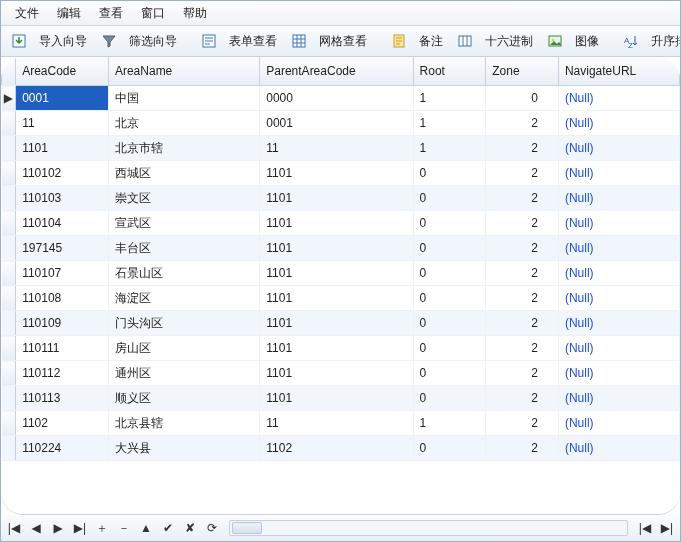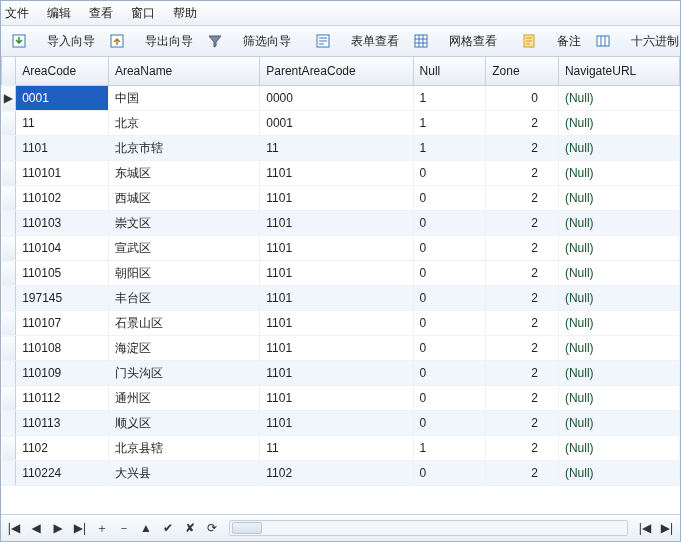--- a/index.html
+++ b/index.html
@@ -1,30 +1,30 @@
 <!DOCTYPE html>
 <html><head>
 <meta charset="utf-8">
 <style>
   html,body{margin:0;padding:0;font-family:"Microsoft YaHei","SimSun",Arial,sans-serif;font-size:12px;color:#222;background:#fff;}
   .window{width:681px;height:542px;border:1px solid #9db0c6;box-sizing:border-box;display:flex;flex-direction:column;overflow:hidden;}
-  .menubar{height:24px;background:linear-gradient(#fdfdfe,#eef2f6);border-bottom:1px solid #ccd6e2;display:flex;align-items:center;padding:0 4px;gap:18px;}
+  .menubar{height:24px;background:linear-gradient(#fdfdfe,#eef2f6);border-bottom:1px solid #ccd6e2;display:flex;align-items:center;padding:0 14px;gap:18px;}
   .menubar span{cursor:default;}
   .toolbar{height:30px;background:linear-gradient(#fafcfe,#e9eff6);border-bottom:1px solid #c5d1df;display:flex;align-items:center;padding:0 6px;gap:6px;overflow:hidden;white-space:nowrap;}
-  .tbtn{display:flex;align-items:center;gap:20px;padding:2px 4px;cursor:default;}
+  .tbtn{display:flex;align-items:center;gap:12px;padding:2px 4px;cursor:default;}
   .ico{width:16px;height:16px;display:inline-flex;align-items:center;justify-content:center;}
   .sep{width:1px;height:20px;background:#c5d1df;margin:0 2px;}
-  .grid-wrap{flex:1;overflow:auto;border-bottom:1px solid #c5d1df;}
+  .grid-wrap{flex:1;overflow:auto;border-bottom:1px solid #c5d1df;border-radius:22px;}
   table{border-collapse:collapse;width:100%;table-layout:fixed;}
   thead th{background:linear-gradient(#fbfcfe,#e8eef5);border:1px solid #c5d1df;border-top:none;text-align:left;font-weight:normal;padding:4px 6px;height:20px;position:sticky;top:0;}
   tbody td{border-right:1px solid #eef2f6;border-bottom:1px solid #eef2f6;padding:3px 6px;height:18px;white-space:nowrap;overflow:hidden;}
   tbody tr.alt td{background:#f0f6fb;}
   .rowhdr{width:14px;min-width:14px;background:linear-gradient(#fbfcfe,#e8eef5);border-right:1px solid #c5d1df;border-bottom:1px solid #eef2f6;text-align:center;padding:0;}
   .rowhdr.sel{color:#333;}
-  .null{color:#14532d;}
+  .null{color:#1d4ed8;}
   td.selcell{background:#1e5fbf !important;color:#fff;}
   td.num{text-align:right;padding-right:20px;}
   .navigator{height:26px;background:linear-gradient(#fafcfe,#e9eff6);display:flex;align-items:center;justify-content:space-between;padding:0 6px;}
   .nav-left,.nav-right{display:flex;align-items:center;gap:8px;}
   .nbtn{width:14px;height:14px;display:inline-flex;align-items:center;justify-content:center;cursor:default;color:#333;}
   .nav-scroll{flex:1;margin:0 10px;height:14px;border:1px solid #c5d1df;background:#f4f7fa;position:relative;border-radius:2px;}
   .nav-thumb{position:absolute;left:2px;top:1px;width:28px;height:10px;background:linear-gradient(#eef2f6,#d7e1ec);border:1px solid #b9c8d9;border-radius:2px;}
   
   .c0{width:14px;} .c1{width:92px;} .c2{width:150px;} .c3{width:152px;} .c4{width:72px;} .c5{width:72px;} .c6{width:120px;}
   svg{display:block;}
@@ -44,29 +44,20 @@
 
   <div class="toolbar" id="toolbar">
       <div class="tbtn">
         <span class="ico">
           <svg width="16" height="16" viewBox="0 0 16 16">
             <rect x="2" y="2" width="12" height="12" fill="#fff" stroke="#3b76b5"></rect>
             <path d="M8 4v5M5 7l3 3 3-3" stroke="#2e8b2e" fill="none" stroke-width="1.5"></path>
           </svg>
         </span>
         <span>导入向导</span>
-      </div>
-      <div class="tbtn">
-        <span class="ico">
-          <svg width="16" height="16" viewBox="0 0 16 16">
-            <rect x="2" y="2" width="12" height="12" fill="#fff" stroke="#3b76b5"></rect>
-            <path d="M8 12V7M5 9l3-3 3 3" stroke="#b07b1e" fill="none" stroke-width="1.5"></path>
-          </svg>
-        </span>
-        <span>导出向导</span>
       </div>
       <div class="tbtn">
         <span class="ico">
           <svg width="16" height="16" viewBox="0 0 16 16">
             <path d="M2 3h12l-5 6v4l-2 1v-5z" fill="#7a8aa0" stroke="#4b5b70"></path>
           </svg>
         </span>
         <span>筛选向导</span>
       </div>
       <div class="sep"></div>
@@ -140,21 +131,21 @@
           <col class="c4">
           <col class="c5">
           <col class="c6">
       </colgroup>
       <thead>
         <tr id="headrow">
           <th class="rowhdr"></th>
         <th>AreaCode</th>
             <th>AreaName</th>
             <th>ParentAreaCode</th>
-            <th>Null</th>
+            <th>Root</th>
             <th>Zone</th>
             <th>NavigateURL</th>
           </tr>
       </thead>
       <tbody id="tbody">
           <tr>
             <td class="rowhdr sel">▶</td>
             <td class="selcell">0001</td>
             <td>中国</td>
             <td>0000</td>
@@ -175,29 +166,20 @@
             <td class="rowhdr"></td>
             <td>1101</td>
             <td>北京市辖</td>
             <td>11</td>
             <td>1</td>
             <td class="num">2</td>
             <td class="null">(Null)</td>
           </tr>
           <tr>
             <td class="rowhdr"></td>
-            <td>110101</td>
-            <td>东城区</td>
-            <td>1101</td>
-            <td>0</td>
-            <td class="num">2</td>
-            <td class="null">(Null)</td>
-          </tr>
-          <tr>
-            <td class="rowhdr"></td>
             <td>110102</td>
             <td>西城区</td>
             <td>1101</td>
             <td>0</td>
             <td class="num">2</td>
             <td class="null">(Null)</td>
           </tr>
           <tr class="alt">
             <td class="rowhdr"></td>
             <td>110103</td>
@@ -209,29 +191,20 @@
           </tr>
           <tr>
             <td class="rowhdr"></td>
             <td>110104</td>
             <td>宣武区</td>
             <td>1101</td>
             <td>0</td>
             <td class="num">2</td>
             <td class="null">(Null)</td>
           </tr>
-          <tr>
-            <td class="rowhdr"></td>
-            <td>110105</td>
-            <td>朝阳区</td>
-            <td>1101</td>
-            <td>0</td>
-            <td class="num">2</td>
-            <td class="null">(Null)</td>
-          </tr>
           <tr class="alt">
             <td class="rowhdr"></td>
             <td>197145</td>
             <td>丰台区</td>
             <td>1101</td>
             <td>0</td>
             <td class="num">2</td>
             <td class="null">(Null)</td>
           </tr>
           <tr>
@@ -249,20 +222,29 @@
             <td>海淀区</td>
             <td>1101</td>
             <td>0</td>
             <td class="num">2</td>
             <td class="null">(Null)</td>
           </tr>
           <tr class="alt">
             <td class="rowhdr"></td>
             <td>110109</td>
             <td>门头沟区</td>
+            <td>1101</td>
+            <td>0</td>
+            <td class="num">2</td>
+            <td class="null">(Null)</td>
+          </tr>
+          <tr>
+            <td class="rowhdr"></td>
+            <td>110111</td>
+            <td>房山区</td>
             <td>1101</td>
             <td>0</td>
             <td class="num">2</td>
             <td class="null">(Null)</td>
           </tr>
           <tr>
             <td class="rowhdr"></td>
             <td>110112</td>
             <td>通州区</td>
             <td>1101</td>

